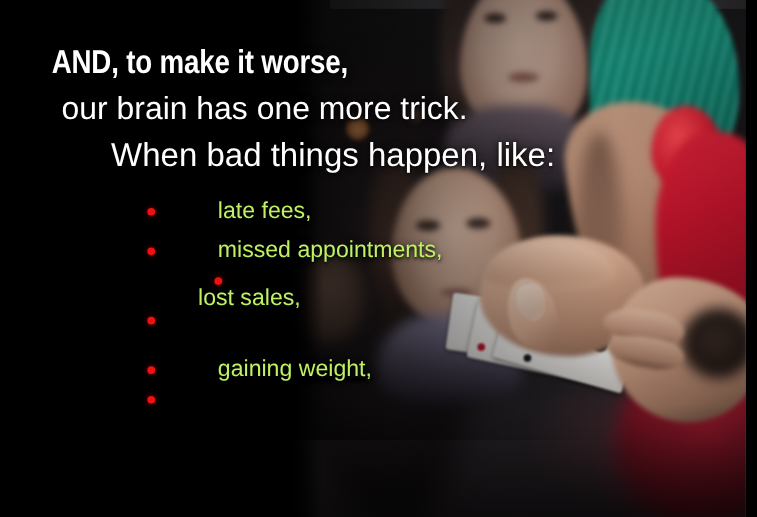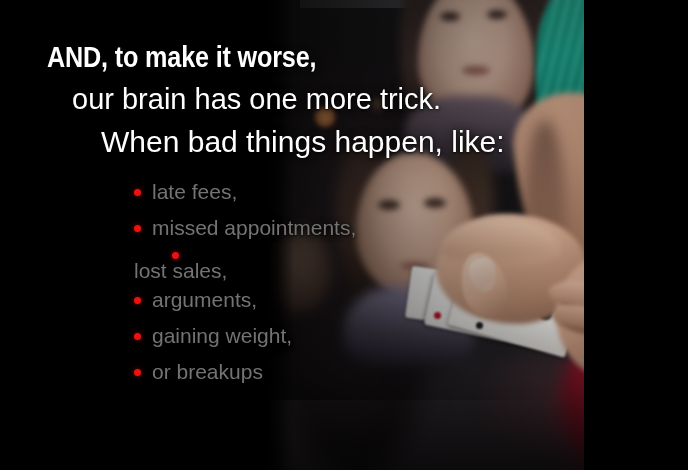--- a/index.html
+++ b/index.html
@@ -2,21 +2,21 @@
 <html><head>
 <meta charset="utf-8">
 <style>
   html, body {
     margin: 0;
     padding: 0;
     background: #000;
   }
   #slide {
     position: relative;
-    width: 584px;
+    width: 678px;
     height: 470px;
     overflow: hidden;
     background: #000;
     font-family: "Liberation Sans", sans-serif;
   }
 
   
   #photo {
     position: absolute;
     inset: 0;
@@ -351,21 +351,21 @@
   #headline-1 {
     left: 47px; top: 40px;
     font-size: 30px;
     font-weight: 700;
     letter-spacing: -0.2px;
     transform: scaleX(.84);
     transform-origin: left center;
     font-family: "Liberation Sans Narrow", "Liberation Sans", sans-serif;
   }
   #headline-2 {
-    left: 72px; top: 83px;
+    left: 56px; top: 83px;
     font-size: 29px;
     font-weight: 400;
   }
   #headline-3 {
     left: 101px; top: 125px;
     font-size: 30px;
     font-weight: 400;
   }
   #bullet-list {
     position: absolute;
@@ -383,24 +383,25 @@
   }
   .bullet-dot {
     width: 7px;
     height: 7px;
     border-radius: 50%;
     flex: 0 0 auto;
     margin-right: 11px;
     box-shadow: 0 0 5px rgba(255,0,0,.55);
   }
   .bullet-text {
-    color: #737373;
+    color: #bef264;
     font-size: 21px;
     font-weight: 400;
     text-shadow: 0 1px 3px rgba(0,0,0,.9), 0 0 7px rgba(0,0,0,.65);
+    margin-left: 46px;
   }
 </style>
 </head>
 <body>
 
 <div id="slide">
 
   <div id="photo">
     <div id="photo-base"></div>
     <div id="top-band"></div>
@@ -475,26 +476,24 @@
         <li class="bullet-row" style="top: 216px; text-align: center;">
           <span class="bullet-dot" style="background: rgb(240, 16, 16);"></span>
           <span class="bullet-text">missed appointments,</span>
         </li>
         <li class="bullet-row" style="top: 252px; flex-direction: column;">
           <span class="bullet-dot" style="background: rgb(240, 16, 16);"></span>
           <span class="bullet-text">lost sales,</span>
         </li>
         <li class="bullet-row" style="top: 288px;">
           <span class="bullet-dot" style="background: rgb(240, 16, 16);"></span>
-          <span class="bullet-text">arguments,</span>
         </li>
         <li class="bullet-row" style="top: 324px; text-decoration: underline;">
           <span class="bullet-dot" style="background: rgb(240, 16, 16);"></span>
           <span class="bullet-text">gaining weight,</span>
         </li>
         <li class="bullet-row" style="top: 360px;">
           <span class="bullet-dot" style="background: rgb(240, 16, 16);"></span>
-          <span class="bullet-text">or breakups</span>
         </li>
       </ul>
   </div>
 
 </div>
 
 </body></html>

